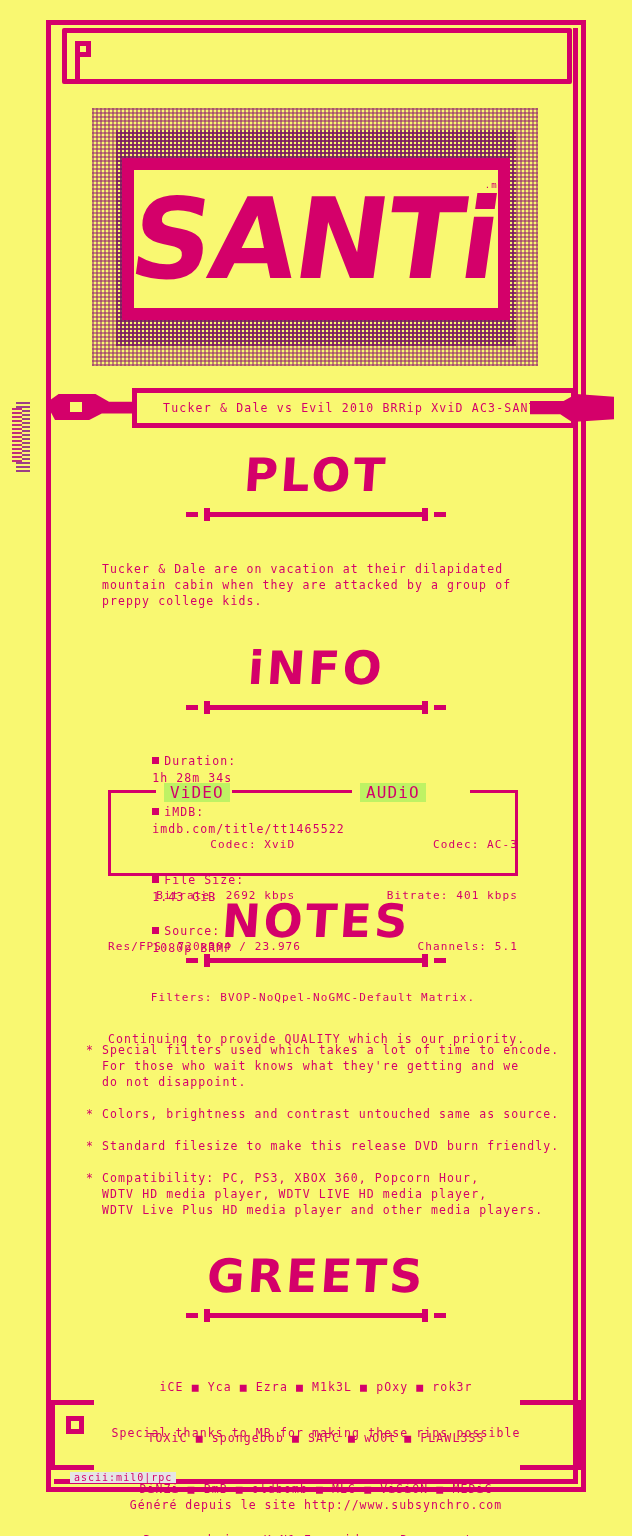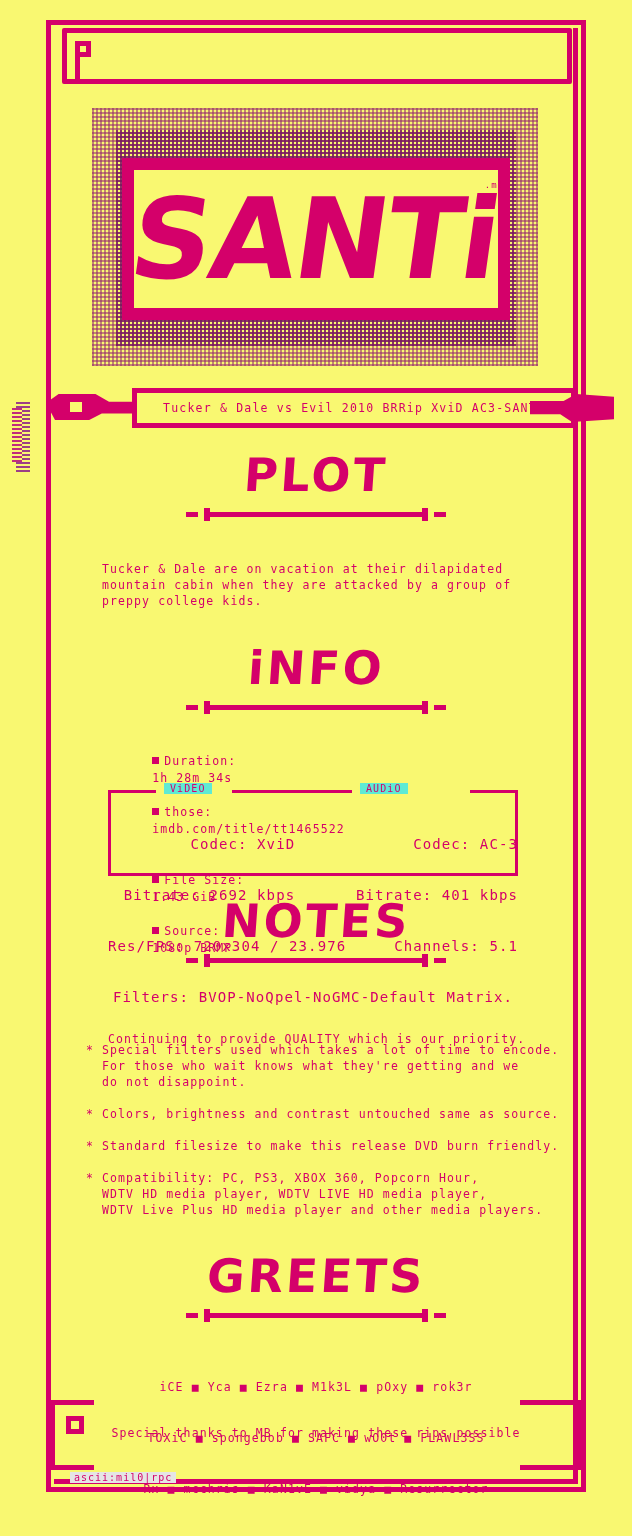--- a/index.html
+++ b/index.html
@@ -309,31 +309,31 @@
   }
   .mediabox .edge-t-l { left: 0; top: 8px; width: 48px; height: 3px; }
   .mediabox .edge-t-m { position: absolute; background:#d4006a; left: 124px; top: 8px; width: 120px; height: 3px; }
   .mediabox .edge-t-r { right: 0; top: 8px; width: 48px; height: 3px; }
   .mediabox .edge-b { left: 0; bottom: 0; width: 410px; height: 3px; }
   .mediabox .edge-l { left: 0; top: 8px; width: 3px; height: 86px; }
   .mediabox .edge-r { right: 0; top: 8px; width: 3px; height: 86px; }
   .mediabox .lbl {
     position: absolute;
     top: 1px;
-    font-size: 10px;
+    font-size: 16px;
     letter-spacing: 1.1px;
-    background: #5eead4;
+    background: #bef264;
     padding: 0 6px;
   }
   .mediabox .lbl.v { left: 56px; }
   .mediabox .lbl.r { left: 252px; }
   .mediabox .rows {
     position: absolute;
     left: 0; top: 20px; right: 0;
-    font-size: 14px;
+    font-size: 11px;
     line-height: 17px;
     letter-spacing: 1.1px;
     white-space: pre;
   }
   .mediabox .rows .row { display: flex; }
   .mediabox .rows .c1 { width: 198px; text-align: right; padding-right: 6px;}
   .mediabox .rows .c2 { width: 206px; text-align: right; padding-left: 22px;}
   .mediabox .rows .full { width: 100%; text-align: center; }
 
   
@@ -417,21 +417,21 @@
         <div class="capR"></div>
         <div class="dashR"></div>
     </div>
   </div>
 
   <div style="position:absolute; left:104px; top:736px;">
     <div class="kv-line">
       <span class="sq"></span><span>Duration:</span>
       <span>1h 28m 34s</span>
       <span style="display:inline-block;width:20px"></span>
-      <span class="sq"></span><span>those:</span>
+      <span class="sq"></span><span>iMDB:</span>
       <span>imdb.com/title/tt1465522</span>
     </div>
     <div class="kv-line">
       <span class="sq"></span><span>File Size:</span>
       <span>1.43 GiB</span>
       <span style="display:inline-block;width:36px"></span>
       <span class="sq"></span><span>Source:</span>
       <span>1080p BRMP</span>
     </div>
   </div>
@@ -492,19 +492,21 @@
         <div class="capL"></div>
         <div class="line"></div>
         <div class="capR"></div>
         <div class="dashR"></div>
     </div>
   </div>
 
   <div class="greets" style="top:1345px;">
     <div>iCE ■ Yca ■ Ezra ■ M1k3L ■ pOxy ■ rok3r</div>
     <div>TOXiC ■ spongebob ■ SAFC ■ wO0t ■ FLAWL3SS</div>
+    <div>DiNZi ■ BmB ■ oldbomb ■ MLG ■ ViSiON ■ MEDiC</div>
     <div>Rx ■ mcchris ■ KaN1vE ■ vidya ■ Resurrector</div>
   </div>
   <div class="greets" style="top:1425px;">Special thanks to MB for making these rips possible</div>
 
   <div class="ascii-credit">ascii:mil0|rpc</div>
+  <div class="footer">Généré depuis le site  http://www.subsynchro.com</div>
 
 </div>
 
 </body></html>

